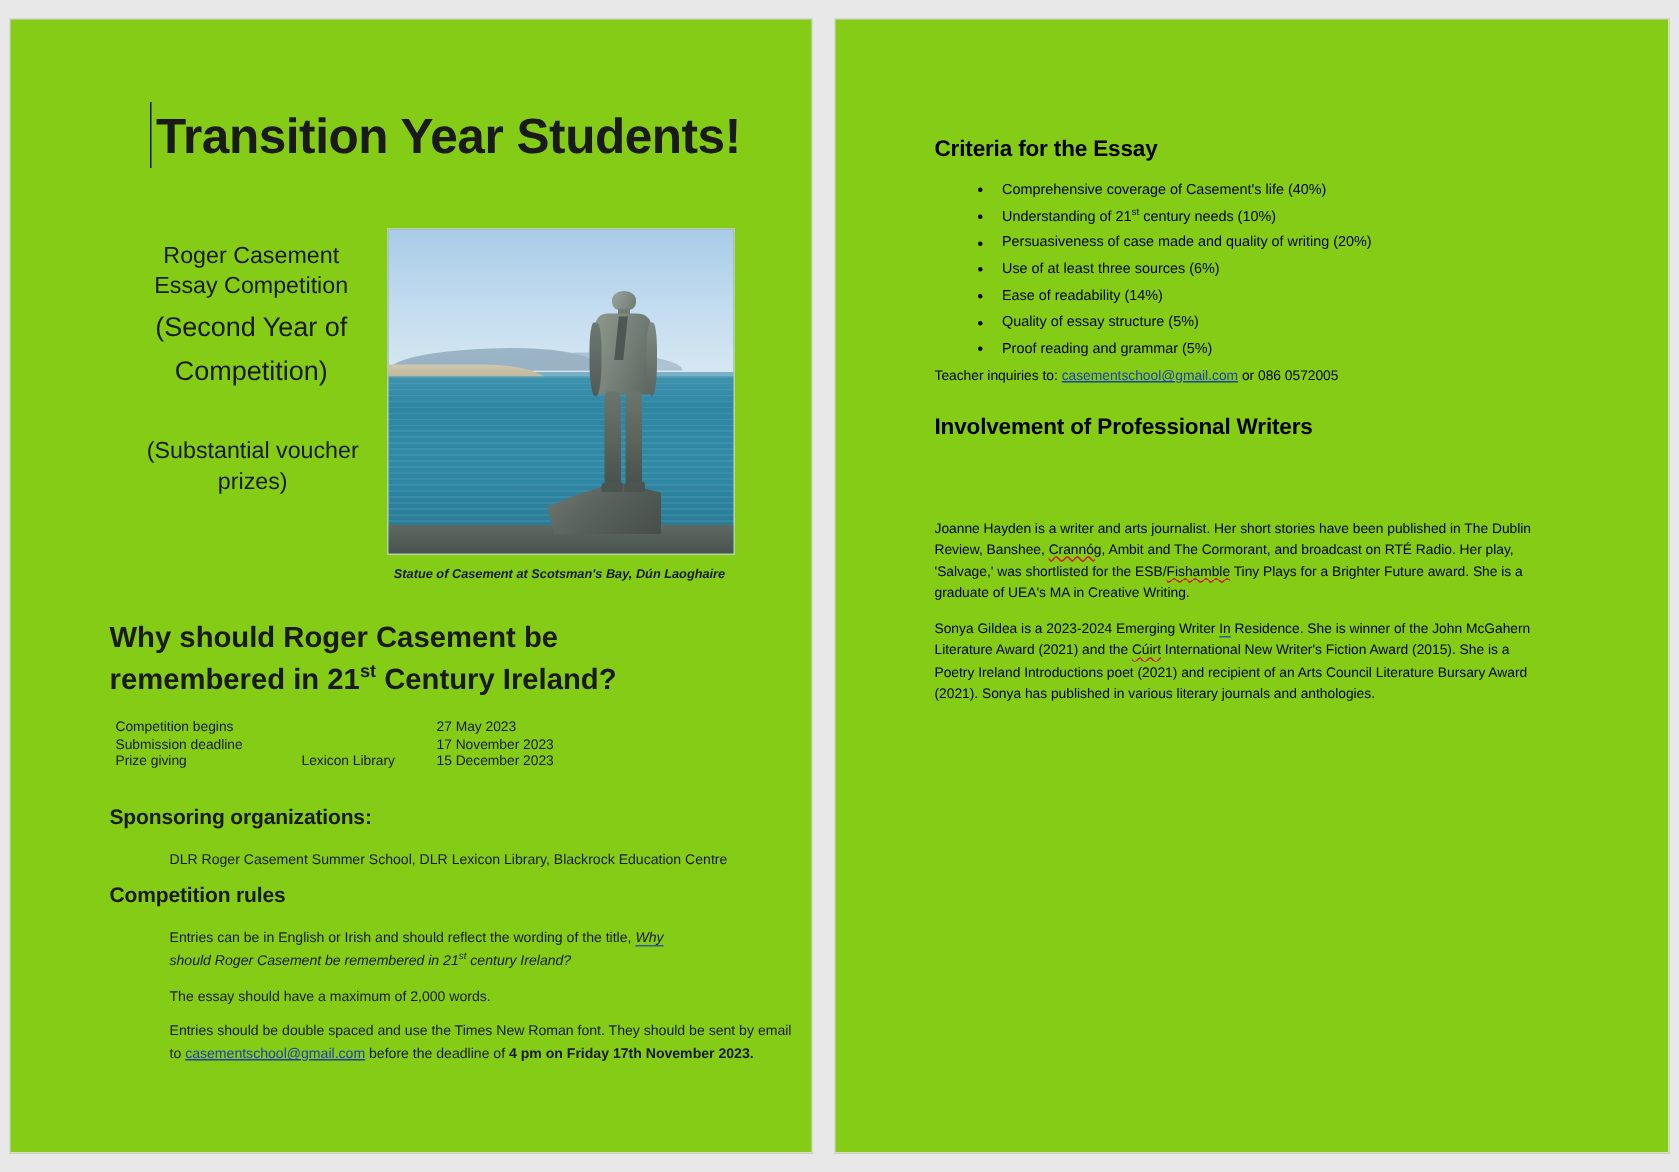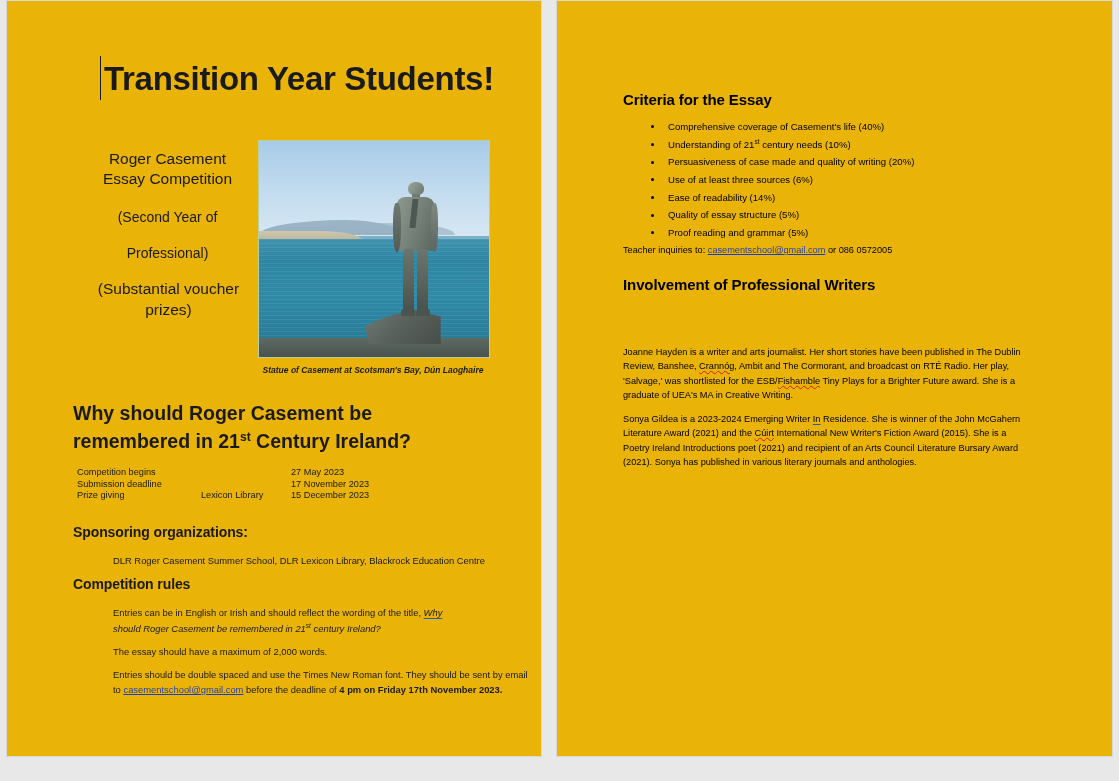--- a/index.html
+++ b/index.html
@@ -15,22 +15,22 @@
 
   #doc-viewport {
     position: relative;
     width: 1119px;
     height: 781px;
     background: #e8e8e8;
   }
 
   .page {
     position: absolute;
-    top: 0;
-    background: #eab308;
+    top: 12px;
+    background: #84cc16;
     border: 1px solid #d8d8d8;
     box-sizing: border-box;
     overflow: hidden;
     color: #1a1a1a;
   }
 
   #page-left  { left: 6px;   width: 536px; height: 757px; }
   #page-right { left: 556px; width: 557px; height: 757px; }
 
   
@@ -58,21 +58,21 @@
 
   .intro-block {
     position: absolute;
     left: 78px;
     top: 148px;
     width: 165px;
     text-align: center;
     line-height: 1.32;
   }
   .intro-line-1 { font-size: 15.5px; }
-  .intro-line-2 { font-size: 14px; margin-top: 18px; }
+  .intro-line-2 { font-size: 18px; margin-top: 5px; }
   .voucher {
     position: absolute;
     left: 74px;
     top: 278px;
     width: 175px;
     text-align: center;
     font-size: 15.5px;
     line-height: 1.35;
   }
 
@@ -301,21 +301,21 @@
 
     <div class="title-row">
       <div class="caret"></div>
       <div class="doc-title">Transition Year Students!</div>
     </div>
 
     <div class="intro-block">
       <div class="intro-line-1">Roger Casement</div>
       <div class="intro-line-1">Essay Competition</div>
       <div class="intro-line-2">(Second Year of</div>
-      <div class="intro-line-2">Professional)</div>
+      <div class="intro-line-2">Competition)</div>
     </div>
 
     <div class="voucher">
       <div>(Substantial voucher</div>
       <div>prizes)</div>
     </div>
 
     <div class="photo-frame">
       <div class="ph-sky"></div>
       <div class="ph-hills"></div>

